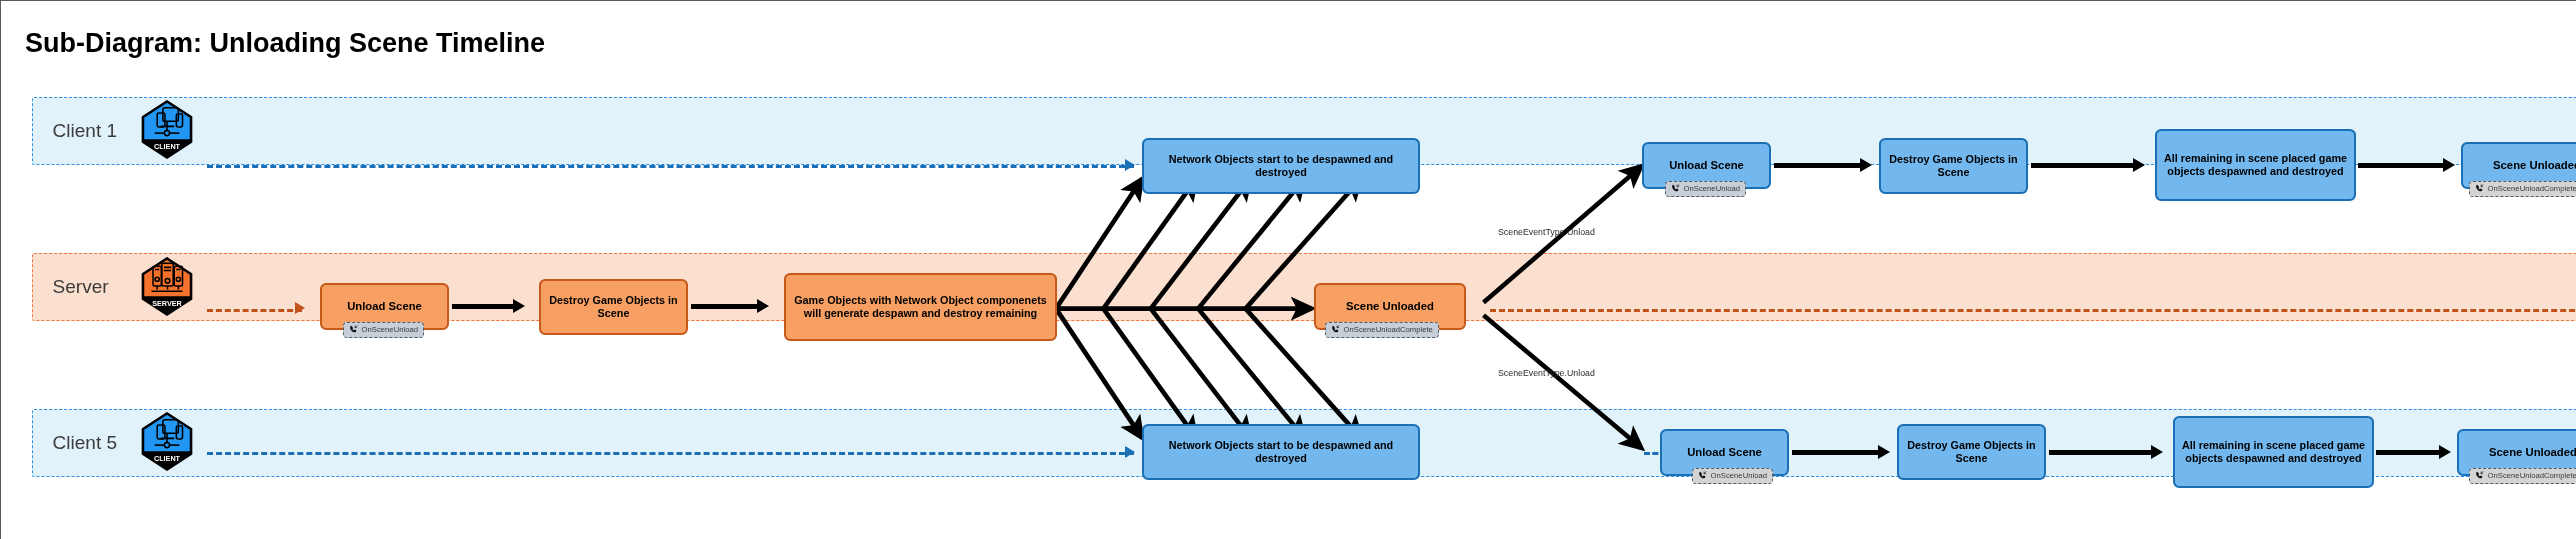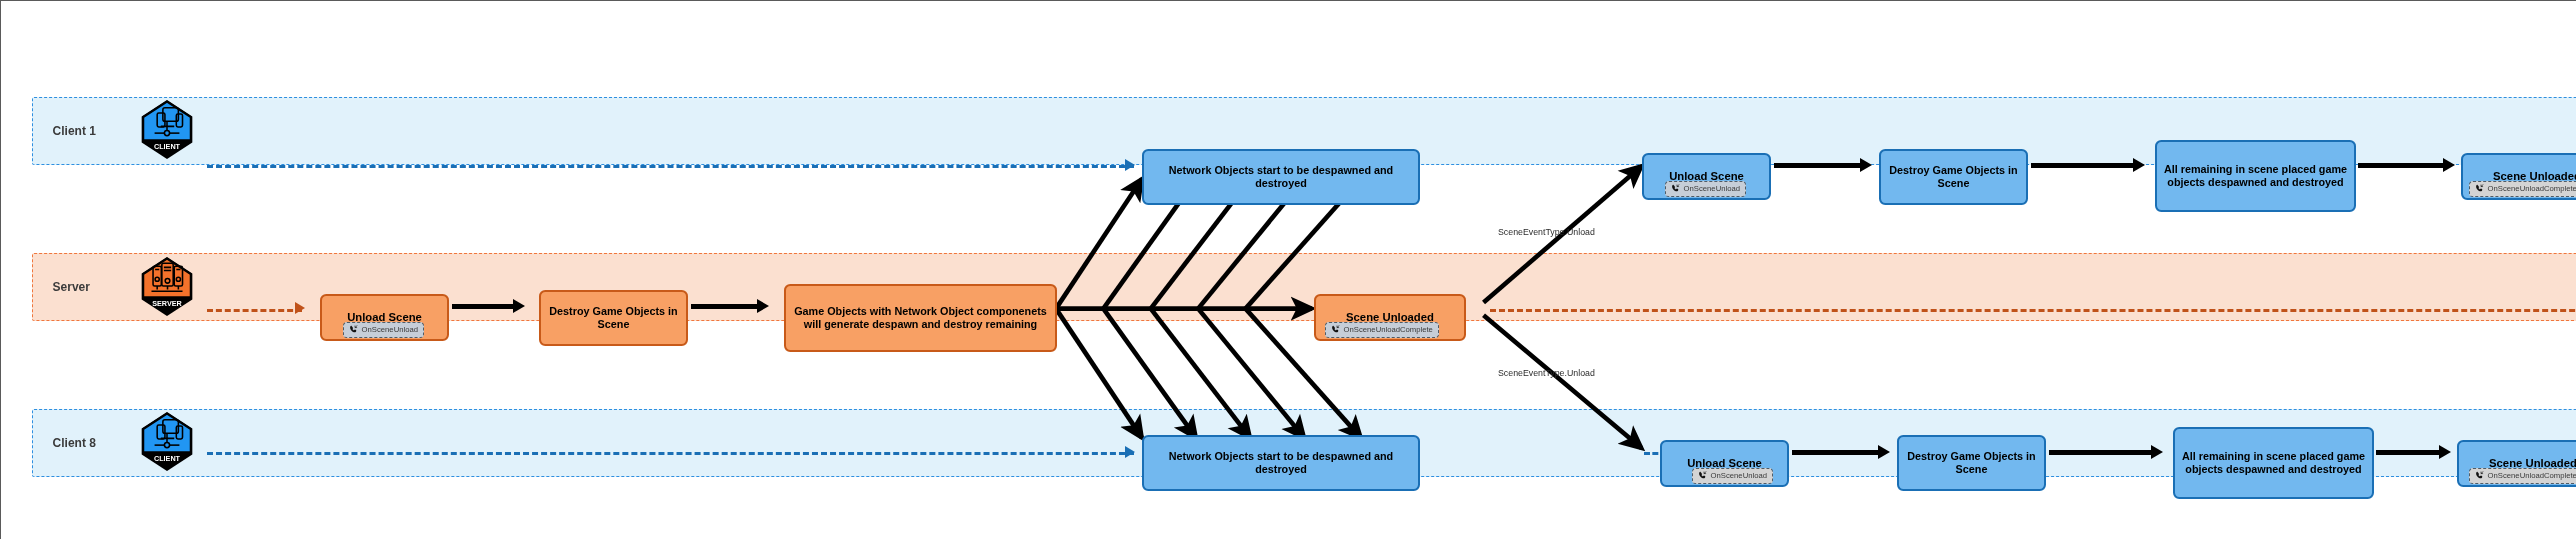--- a/index.html
+++ b/index.html
@@ -56,22 +56,22 @@
 
   #lane-client1 { top: 96px;  height: 68px; }
   #lane-server  { top: 252px;  height: 68px; }
   #lane-client2 { top: 408px;  height: 68px; }
 
   .lane-label {
     position: absolute;
     top: 50%;
     transform: translateY(-50%);
     left: 20.6px;
-    font-size: 12px;
-    font-weight: bold;
+    font-size: 19px;
+    font-weight: normal;
     color: #3b3b3b;
     white-space: nowrap;
   }
 
   
   .node-badge {
     position: absolute;
     width: 54px;
     height: 61px;
   }
@@ -101,21 +101,20 @@
     display: flex;
     align-items: center;
     justify-content: center;
     text-align: center;
     border-radius: 6.2px;
     font-weight: bold;
     color: #000000;
     line-height: 1.18;
     padding: 2.1px 5.2px;
     z-index: 5;
-    margin-top: 11px;
   }
   .box.client {
     background: #72b8ef;
     border: 2.1px solid #1a6fb5;
   }
   .box.server {
     background: #f8a064;
     border: 2.1px solid #c85a19;
   }
 
@@ -173,34 +172,35 @@
     color: #2b2b2b;
     white-space: nowrap;
     z-index: 9;
   }
 </style>
 </head>
 <body>
 
 <div id="canvas">
 
+  <div id="page-title">Sub-Diagram: Unloading Scene Timeline</div>
 
   <div class="lane lane-client" id="lane-client1">
     <div class="lane-bg"></div>
     <div class="lane-label">Client 1</div>
   </div>
 
   <div class="lane lane-server" id="lane-server">
     <div class="lane-bg"></div>
     <div class="lane-label">Server</div>
   </div>
 
   <div class="lane lane-client" id="lane-client2">
     <div class="lane-bg"></div>
-    <div class="lane-label">Client 8</div>
+    <div class="lane-label">Client 5</div>
   </div>
 
   <div class="lifeline blue" style="left:206px; top:164px; width:927px;"></div>
   <div class="lifeline-head blue" style="left:1124px; top:158px;"></div>
 
   <div class="lifeline orange" style="left:206px; top:308px; width:95px;"></div>
   <div class="lifeline-head orange" style="left:294px; top:301px;"></div>
   <div class="lifeline orange" style="left:1489px; top:308px; width:1247px;"></div>
 
   <div class="lifeline blue" style="left:206px; top:451px; width:927px;"></div>

